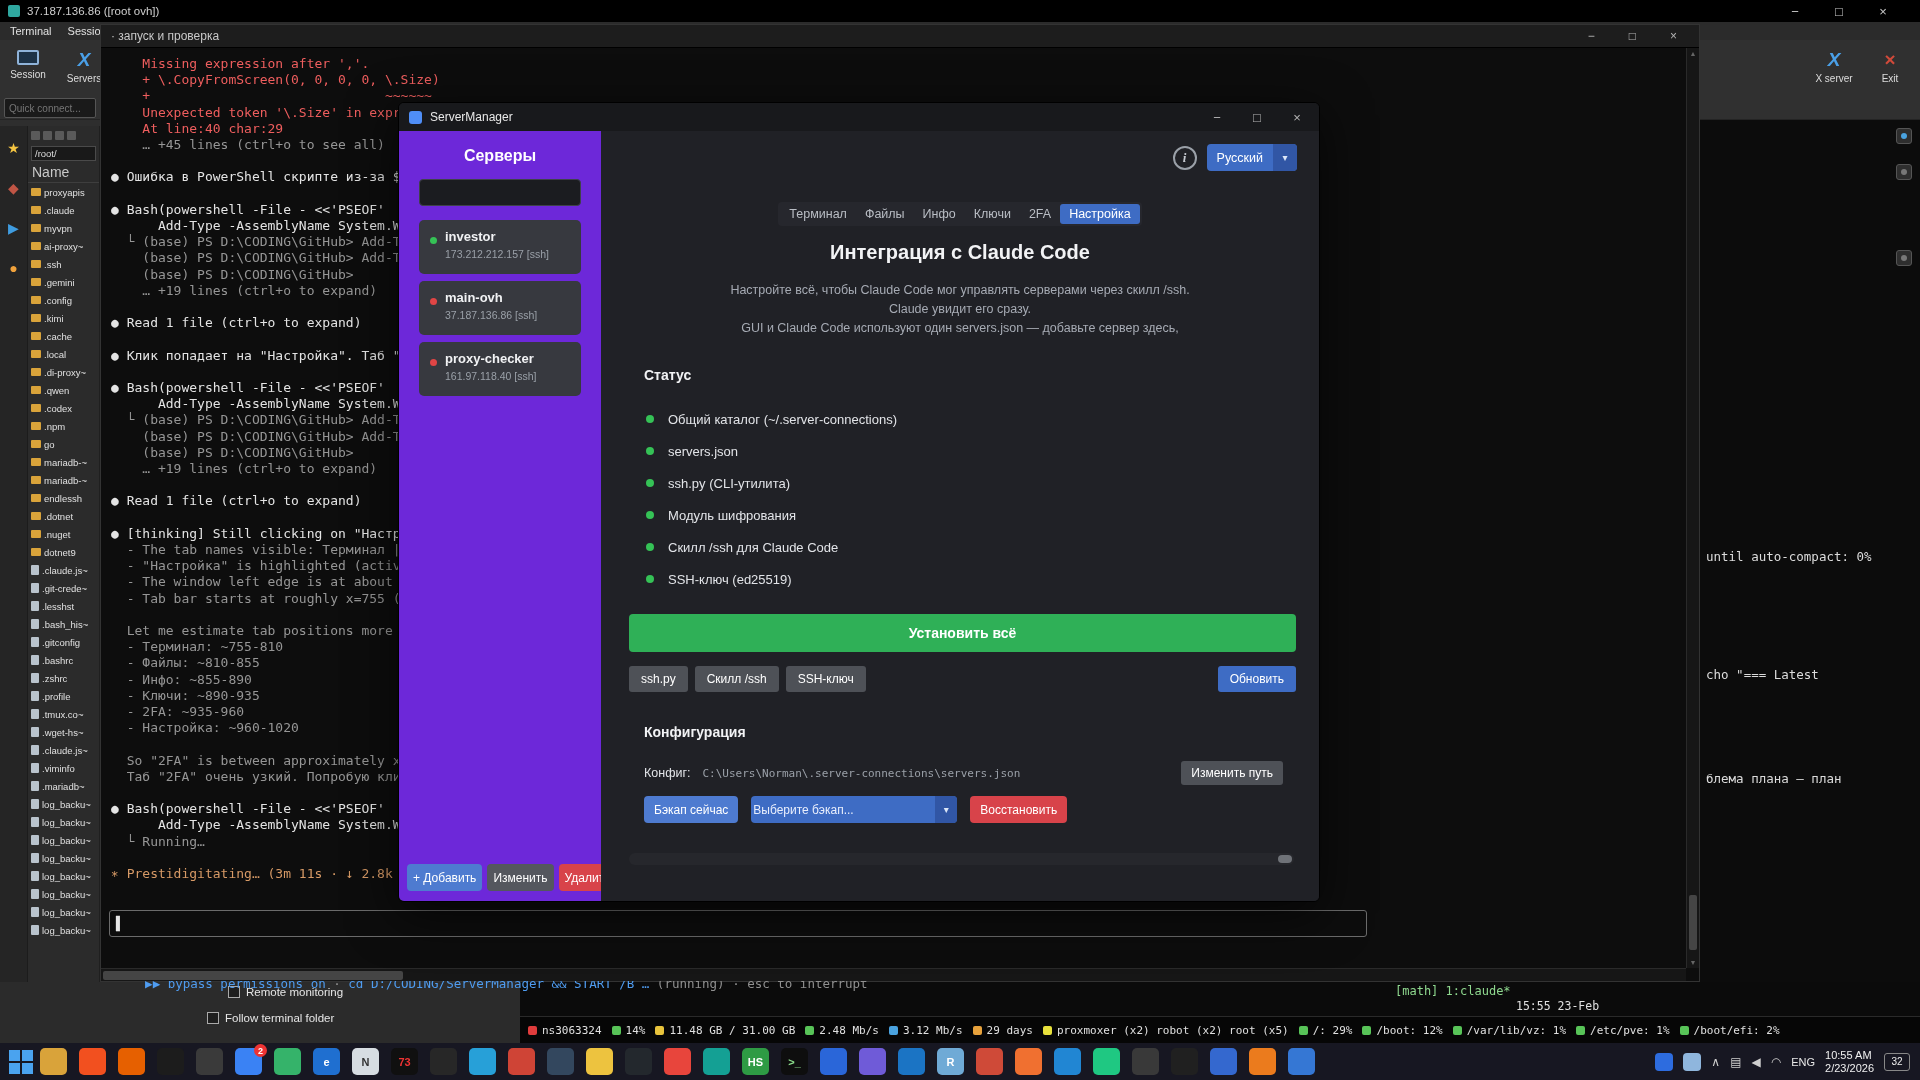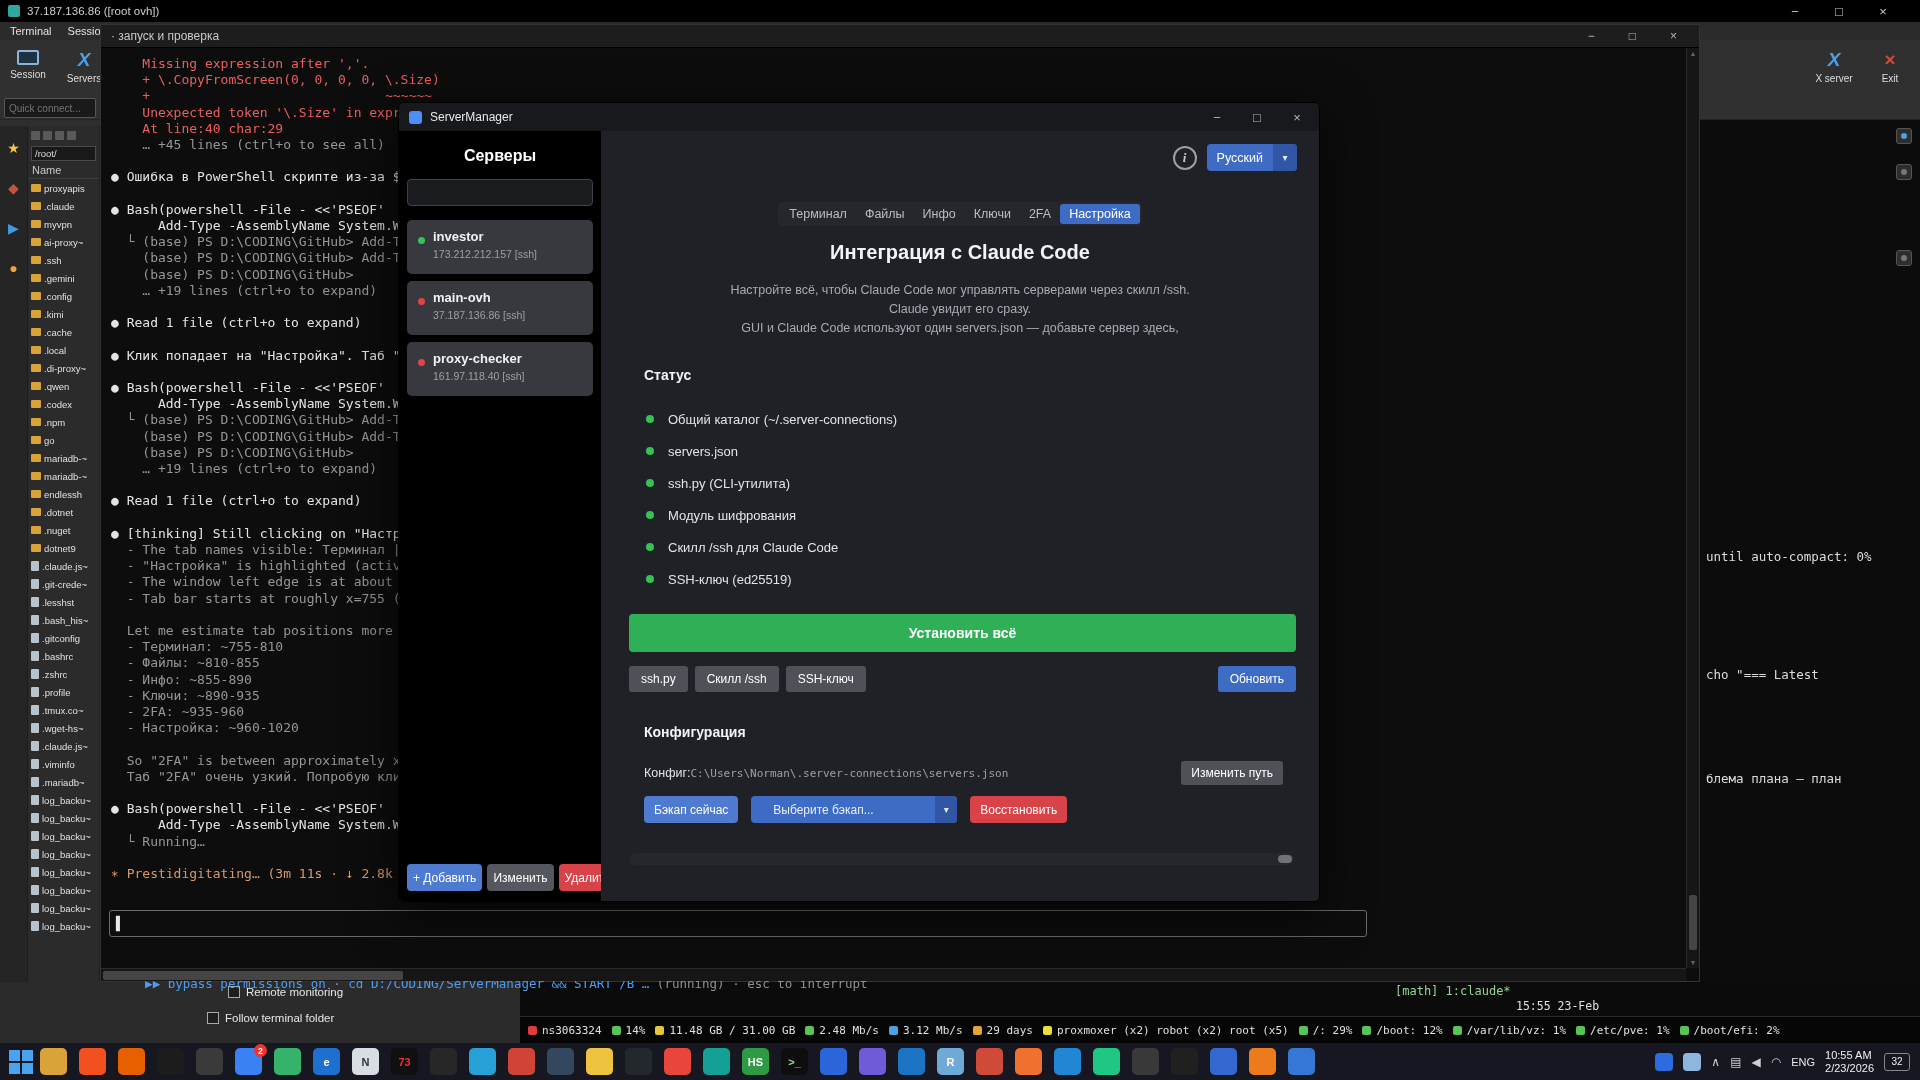--- a/index.html
+++ b/index.html
@@ -22,21 +22,21 @@
 .icon-monitor{width:22px;height:15px;border:2px solid #8fb3d9;background:#1d3246;border-radius:2px}
 .icon-xserver{font-size:19px;font-weight:bold;color:#4aa0e8;font-style:italic;line-height:19px}
 .icon-exit{font-size:19px;font-weight:bold;color:#d04a3a;line-height:19px}
 #quick-connect{position:absolute;left:4px;top:98px;width:92px;height:20px;background:#1a1a1a;border:1px solid #555;border-radius:2px;color:#999;font-size:10px;padding:0 4px;z-index:1}
 #moba-leftstrip{position:absolute;left:0;top:126px;width:28px;height:856px;background:#252525;border-right:1px solid #1c1c1c;z-index:1;display:flex;flex-direction:column;align-items:center;gap:24px;padding-top:14px}
 #moba-leftstrip span{font-size:14px}
 #moba-sftp{position:absolute;left:28px;top:126px;width:72px;height:856px;background:#2b2b2b;border-right:1px solid #1f1f1f;z-index:1;overflow:hidden}
 .sftp-tools{display:flex;gap:3px;padding:5px 3px}
 .sftp-tools i{width:9px;height:9px;background:#5a5a5a;border-radius:1px}
 .sftp-path{margin:1px 3px;height:15px;background:#191919;border:1px solid #4a4a4a;font-size:9.5px;color:#ddd;padding:0 3px;display:flex;align-items:center}
-.sftp-name{font-size:11px;color:#c9c9c9;padding:2px 4px;border-bottom:1px solid #3e3e3e}
+.sftp-name{font-size:14px;color:#c9c9c9;padding:2px 4px;border-bottom:1px solid #3e3e3e}
 .tree{overflow:hidden}
 .tree-row{height:18px;display:flex;align-items:center;gap:3px;padding-left:3px;font-size:9.5px;color:#e0e0e0;white-space:nowrap;overflow:hidden}
 .tree-ico{flex:none;border-radius:1px}
 .tree-ico[data-t="folder"]{width:10px;height:8px;background:#d9a33a}
 .tree-ico[data-t="file"]{width:8px;height:10px;background:#b9c3cc}
 
 
 #bg-term{position:absolute;left:1700px;top:120px;width:220px;height:862px;background:#0c0c0c;z-index:1}
 .frag{position:absolute;left:6px;font-family:"DejaVu Sans Mono",monospace;font-size:12.5px;color:#dcdcdc;white-space:pre}
 #frag1{top:429px}#frag2{top:547px}#frag3{top:651px}
@@ -67,21 +67,21 @@
 .tw-hthumb{position:absolute;left:2px;top:2px;width:300px;height:9px;background:#454545;border-radius:2px}
 
 
 #server-manager{position:absolute;left:398px;top:102px;width:922px;height:800px;background:#1e1f23;border:1px solid #000;border-radius:6px;box-shadow:0 12px 50px rgba(0,0,0,.65);z-index:5;display:flex;flex-direction:column;overflow:hidden}
 .sm-titlebar{height:28px;background:#18191c;display:flex;align-items:center;gap:8px;padding:0 10px;flex:none}
 .sm-app-icon{width:13px;height:13px;background:#4f8ef7;border-radius:3px;flex:none}
 .sm-title{font-size:12px;color:#e8e8e8}
 .sm-ctrls{margin-left:auto;display:flex;gap:24px;margin-right:4px;color:#b5b5b5;font-size:13px}
 .sm-ctrls span{width:16px;text-align:center}
 .sm-body{flex:1;display:flex}
-.sm-side{width:202px;background:#000000;position:relative;padding:10px 8px;flex:none}
+.sm-side{width:202px;background:#6d28d9;position:relative;padding:10px 20px;flex:none}
 .sm-side-heading{font-size:16px;font-weight:bold;color:#fff;text-align:center;margin:6px 0 14px}
 .sm-search{width:100%;height:27px;background:#1b1c20;border:1px solid #3f424a;border-radius:4px;color:#ddd;font-size:12px;padding:0 8px}
 .sm-server-list{margin-top:14px}
 .sm-server{height:54px;margin-bottom:7px;background:#37393f;border-radius:5px;position:relative;padding:9px 8px 0 26px}
 .sm-dot{position:absolute;left:11px;top:17px;width:7px;height:7px;border-radius:50%}
 .sm-dot[data-status="online"]{background:#35c256}
 .sm-dot[data-status="offline"]{background:#e04545}
 .sm-server-name{font-size:13px;font-weight:bold;color:#f1f2f4}
 .sm-server-ip{font-size:10.5px;color:#9aa0a8;margin-top:4px}
 .sm-side-btns{position:absolute;left:8px;right:8px;bottom:10px;display:flex;gap:5px}
@@ -104,27 +104,27 @@
 .sm-sec-status{position:absolute;top:236px;left:43px;font-size:14px;font-weight:bold;color:#f2f3f5}
 .sm-status-list{position:absolute;top:272px;left:45px}
 .sm-status-item{height:32px;display:flex;align-items:center;gap:14px;font-size:13px;color:#e2e4e8}
 .dot-g{width:8px;height:8px;border-radius:50%;background:#35c256;flex:none}
 .sm-install{position:absolute;top:483px;left:28px;right:23px;height:38px;background:#2fb057;border:none;border-radius:4px;color:#fff;font-size:14px;font-weight:bold}
 .sm-small-row{position:absolute;top:535px;left:28px;display:flex;gap:7px}
 .sm-btn{height:26px;padding:0 12px;border:none;border-radius:3px;font-size:12px;color:#fff}
 .sm-btn.gray{background:#4e5157}
 .sm-refresh{position:absolute;top:535px;right:23px;height:26px;padding:0 12px;background:#3e6cc4;border:none;border-radius:3px;font-size:12px;color:#fff}
 .sm-sec-config{position:absolute;top:593px;left:43px;font-size:14px;font-weight:bold;color:#f2f3f5}
-.sm-config-row{position:absolute;top:629px;left:43px;right:23px;height:26px;display:flex;align-items:center;font-size:12.5px;color:#e2e4e8}
+.sm-config-row{position:absolute;top:629px;left:43px;right:23px;height:26px;display:flex;align-items:center;gap:12px;font-size:12.5px;color:#e2e4e8}
 .sm-config-path{font-family:"DejaVu Sans Mono",monospace;font-size:11px;color:#9aa0a8}
 .sm-change-path{margin-left:auto;margin-right:13px;height:24px;padding:0 10px;background:#4e5157;border:none;border-radius:3px;font-size:12px;color:#fff}
 .sm-backup-row{position:absolute;top:665px;left:43px;display:flex;gap:13px;align-items:center}
 .sm-backup-now{height:27px;padding:0 10px;background:#4e7bd0;border:none;border-radius:4px;font-size:12px;color:#fff}
 .sm-backup-select{width:206px;height:27px;background:#3e6cc4;border-radius:4px;display:flex;align-items:stretch;overflow:hidden}
-.sm-backup-select .sel-label{flex:1;display:flex;align-items:center;padding-left:22px;color:#e8eefc;font-size:12px}
+.sm-backup-select .sel-label{flex:1;display:flex;align-items:center;padding-left:2px;color:#e8eefc;font-size:12px}
 .sm-backup-select .sel-chev{width:22px;background:#3156a5;color:#dce6f8;display:flex;align-items:center;justify-content:center;font-size:10px}
 .sm-restore{height:27px;padding:0 10px;background:#d8434a;border:none;border-radius:4px;font-size:12px;color:#fff}
 .sm-hscroll{position:absolute;top:722px;left:28px;right:25px;height:12px;background:#26272c;border-radius:6px}
 .sm-hscroll-thumb{position:absolute;right:2px;top:2px;width:14px;height:8px;background:#6f7278;border-radius:4px}
 
 
 #bottom-band{position:absolute;left:0;top:982px;width:1920px;height:61px;background:#2b2b2b;z-index:1}
 .band-black{position:absolute;left:520px;top:0;right:0;bottom:0;background:#0b0b0b}
 .chk-row{position:absolute;display:flex;align-items:center;gap:6px;color:#e6e6e6;font-size:11.5px}
 #chk1{left:228px;top:4px}

